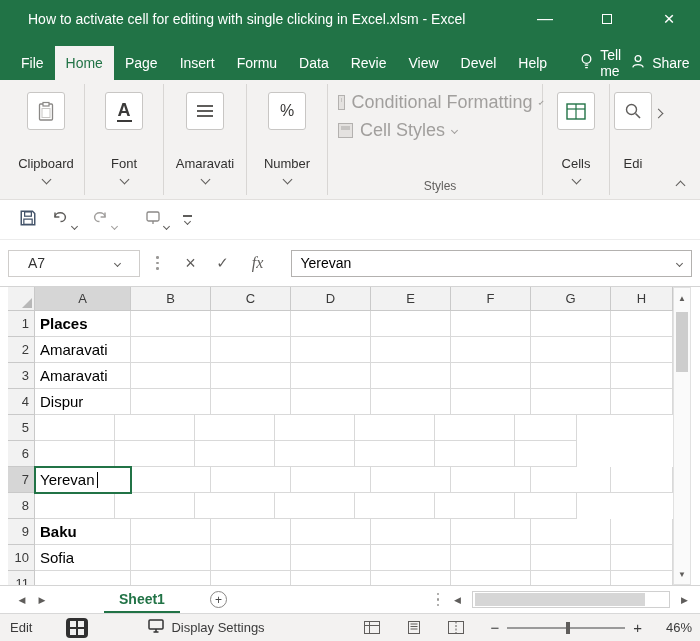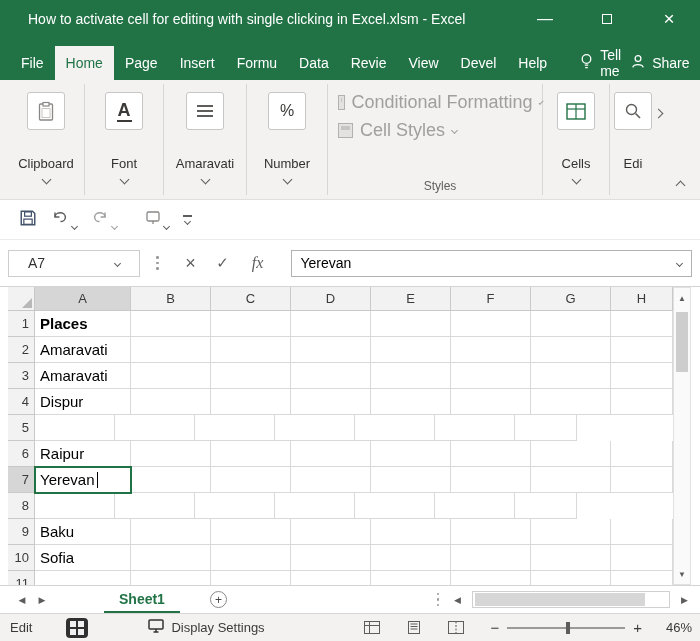--- a/index.html
+++ b/index.html
@@ -388,21 +388,20 @@
           <div class="cell" style="width: 80px;"></div>
           <div class="cell" style="width: 80px;"></div>
           <div class="cell" style="width: 80px;"></div>
           <div class="cell" style="width: 80px;"></div>
           <div class="cell" style="width: 80px;"></div>
           <div class="cell" style="width: 80px;"></div>
           <div class="cell" style="width: 62px;"></div>
         </div>
         <div class="grid-row">
           <div class="row-header">6</div>
-          <div class="cell" style="width: 96px;">Raipur</div>
           <div class="cell" style="width: 80px;"></div>
           <div class="cell" style="width: 80px;"></div>
           <div class="cell" style="width: 80px;"></div>
           <div class="cell" style="width: 80px;"></div>
           <div class="cell" style="width: 80px;"></div>
           <div class="cell" style="width: 80px;"></div>
           <div class="cell" style="width: 62px;"></div>
         </div>
         <div class="grid-row">
           <div class="row-header selected">7</div>
@@ -420,21 +419,21 @@
           <div class="cell" style="width: 80px;"></div>
           <div class="cell" style="width: 80px;"></div>
           <div class="cell" style="width: 80px;"></div>
           <div class="cell" style="width: 80px;"></div>
           <div class="cell" style="width: 80px;"></div>
           <div class="cell" style="width: 80px;"></div>
           <div class="cell" style="width: 62px;"></div>
         </div>
         <div class="grid-row">
           <div class="row-header">9</div>
-          <div class="cell" style="width: 96px;">Baku</div>
+          <div class="cell" style="width: 96px; font-weight: bold;">Baku</div>
           <div class="cell" style="width: 80px;"></div>
           <div class="cell" style="width: 80px;"></div>
           <div class="cell" style="width: 80px;"></div>
           <div class="cell" style="width: 80px;"></div>
           <div class="cell" style="width: 80px;"></div>
           <div class="cell" style="width: 80px;"></div>
           <div class="cell" style="width: 62px;"></div>
         </div>
         <div class="grid-row">
           <div class="row-header">10</div>

